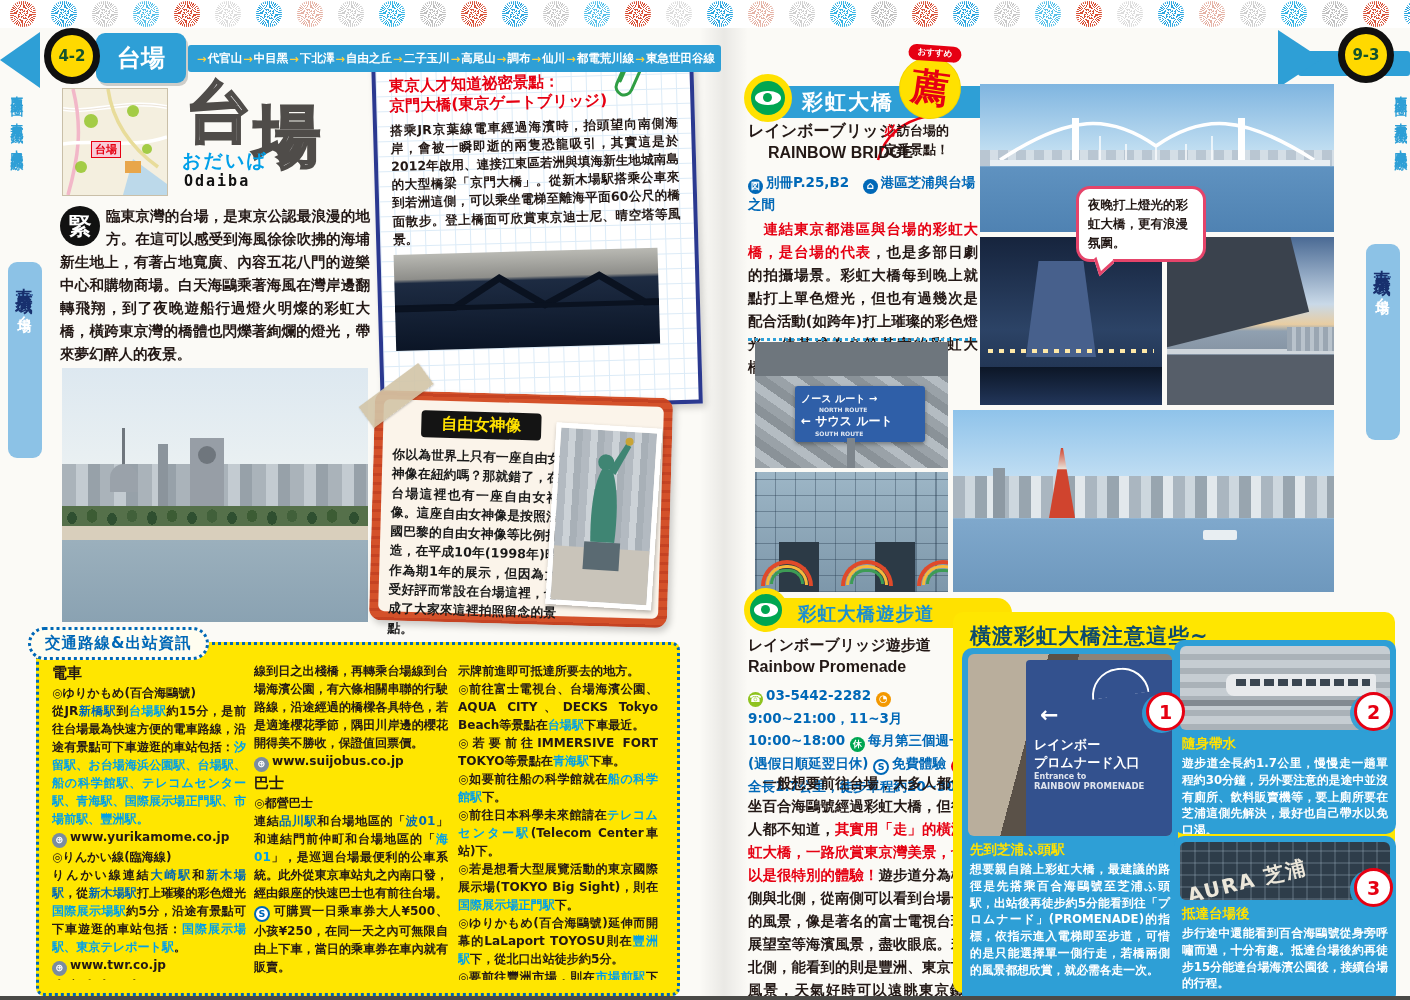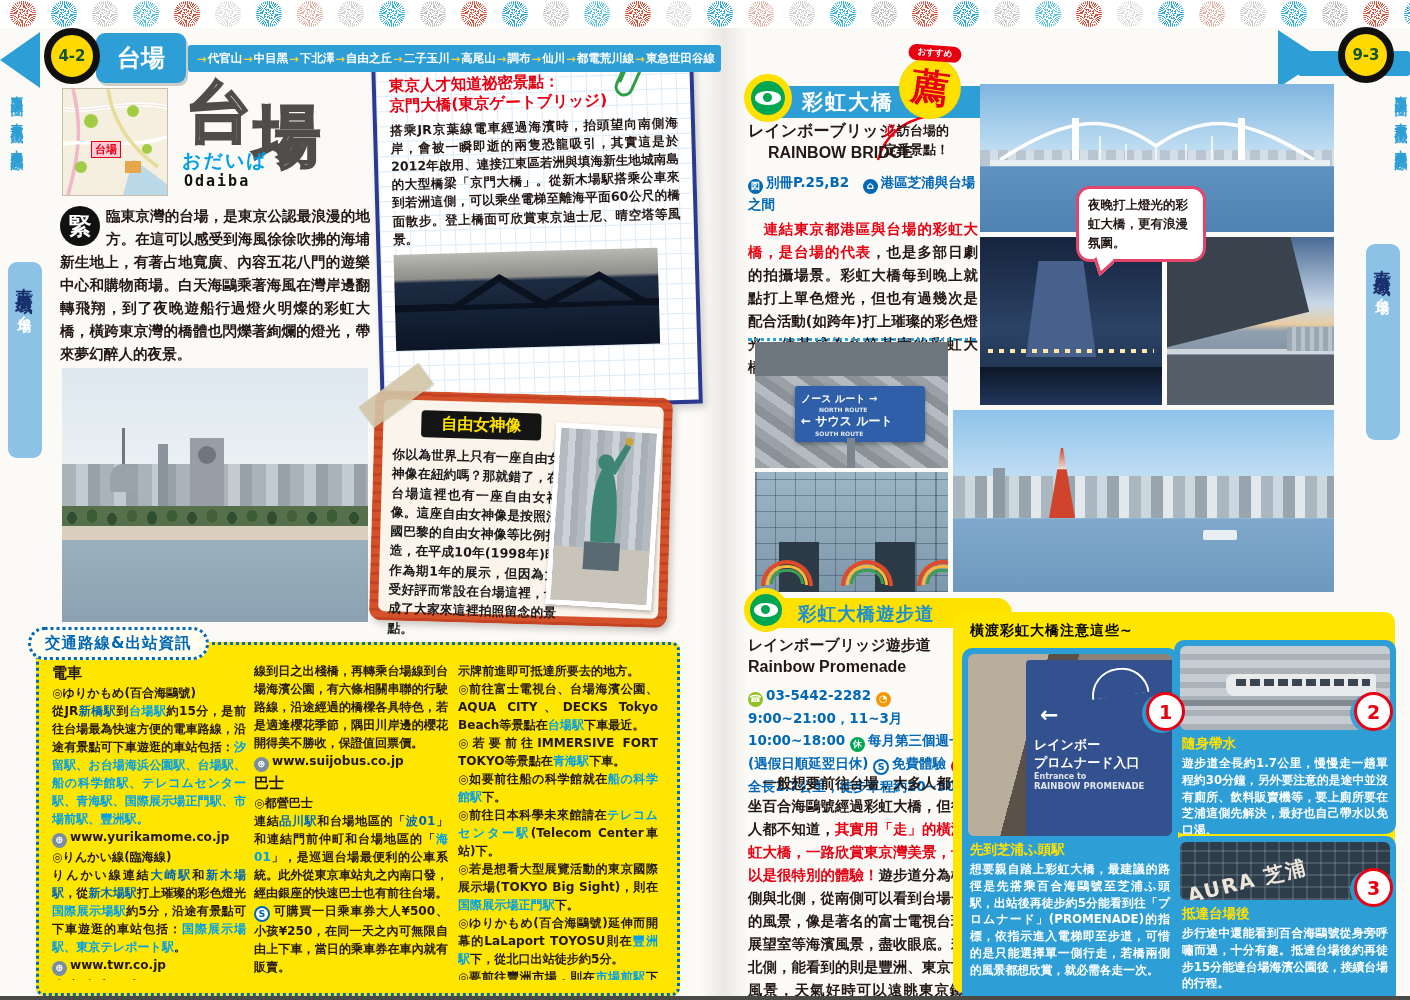--- a/index.html
+++ b/index.html
@@ -52,21 +52,21 @@
   .stamp .ribbon{position:absolute;top:-13px;left:50%;transform:translateX(-50%) rotate(-4deg);background:#e60012;color:#fff;font-size:8.5px;font-weight:bold;padding:2px 9px;border-radius:9px;white-space:nowrap}
   .jpname{position:absolute;font-size:16px;font-weight:bold;color:#231815}
   .enname{position:absolute;font-size:16px;font-weight:bold;color:#231815;font-family:"Liberation Sans",sans-serif}
   .callout{position:absolute;font-size:13px;font-weight:bold;line-height:1.45;white-space:pre-line;color:#231815}
   .infoline{position:absolute;color:#0068b7;font-weight:bold;font-size:13.5px;line-height:1.55}
   .para{position:absolute;font-size:14.4px;font-weight:bold;line-height:1.6;color:#231815;text-align:justify}
   .dotsep{position:absolute;border-top:3px dotted #2e9fd6}
   .bubble{position:absolute;background:#fff;border:3px solid #e5446a;border-radius:14px;padding:7px 9px;font-size:12.5px;font-weight:bold;line-height:1.5;z-index:6;color:#231815}
   .bubble::after{content:"";position:absolute;left:16px;bottom:-11px;width:15px;height:15px;background:#fff;border-right:3px solid #e5446a;border-bottom:3px solid #e5446a;transform:rotate(72deg) skewX(24deg)}
   .noticebox{position:absolute;background:#ffe600;border-radius:10px}
-  .notice-h{position:absolute;color:#000000;font-weight:bold;font-size:14px;letter-spacing:1px}
+  .notice-h{position:absolute;color:#0c4a6e;font-weight:bold;font-size:21px;letter-spacing:1px}
   .card{position:absolute;background:#2e9fd6;border-radius:10px;padding:6px;overflow:hidden}
   .card .ph{position:relative;border-radius:6px;overflow:hidden}
   .card .ct{color:#ffe100;font-weight:bold;font-size:13.5px;margin:5px 2px 2px}
   .card .cb{color:#fff;font-size:11.8px;font-weight:bold;line-height:1.42;margin:0 2px;text-align:justify}
   .badge{position:absolute;width:33px;height:33px;border-radius:50%;background:#fff;border:3px solid #e60012;color:#e60012;font-weight:bold;font-size:19px;display:flex;align-items:center;justify-content:center;z-index:7;box-shadow:-4px 2px 0 rgba(46,159,214,.9)}
   
   .inl{display:inline-flex;align-items:center;justify-content:center;width:15px;height:15px;border-radius:50%;color:#fff;font-size:10px;font-weight:bold;margin:0 3px 0 0;vertical-align:-2px;line-height:1}
   .ic-globe{background:#7a8ca0}
   .ic-phone{background:#8fc31f}
   .ic-clock{background:#f39800}

